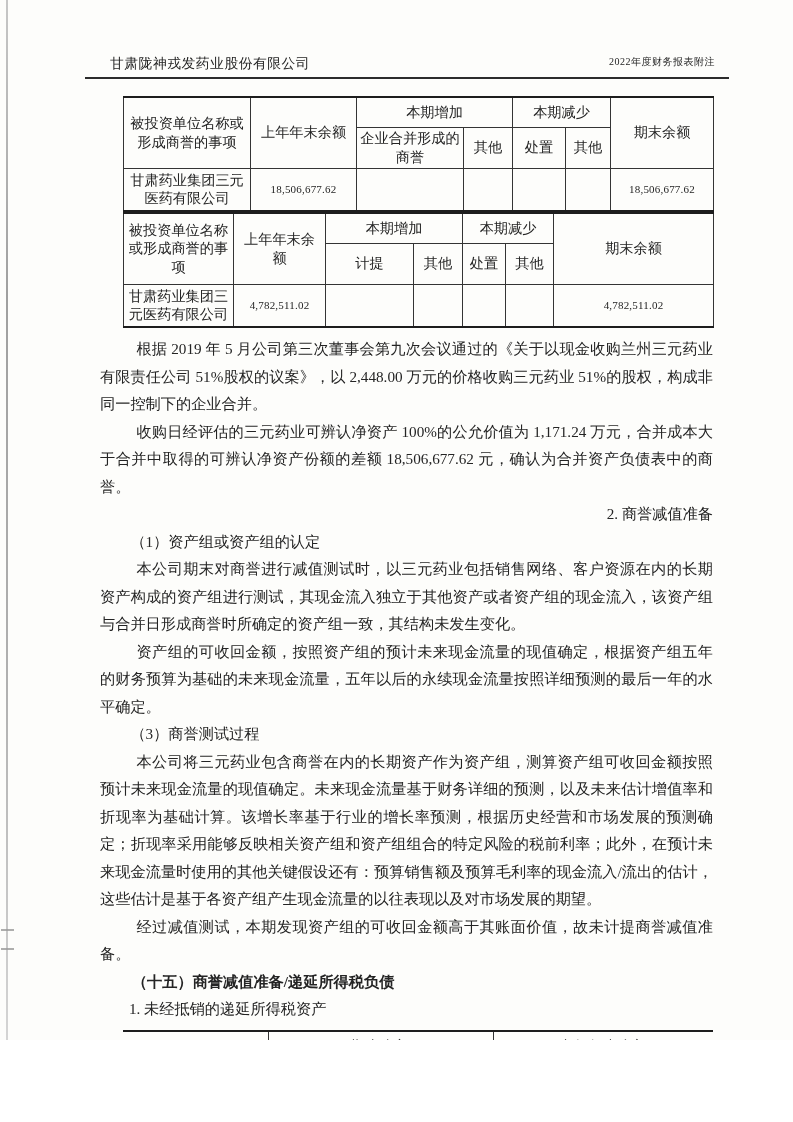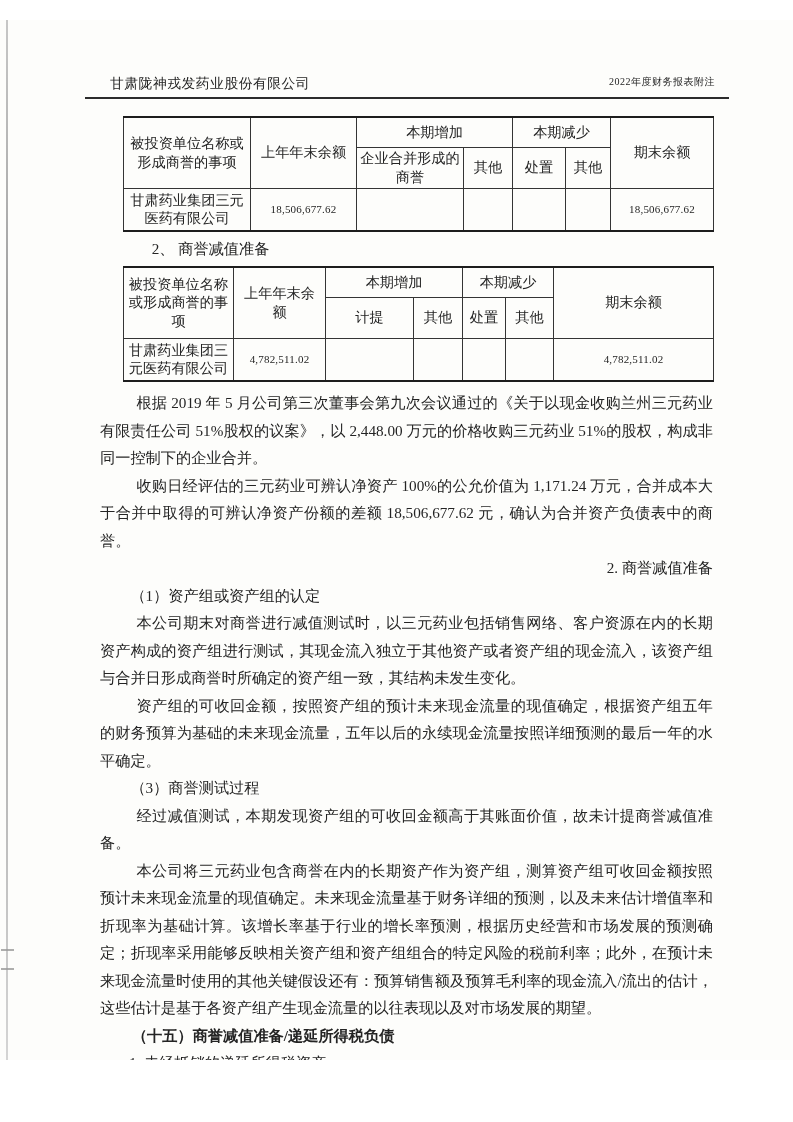--- a/index.html
+++ b/index.html
@@ -4,21 +4,20 @@
 <style>
   * { box-sizing: border-box; }
   html,body { margin:0; padding:0; background:#ffffff; }
   .page {
     position: relative;
     width: 793px; height: 1040px;
     background: #fdfdfb;
     font-family: "Liberation Serif", "DejaVu Serif", serif;
     color: #242424;
     overflow: hidden;
-    margin-top: 20px;
   }
   
   .edge-line {
     position:absolute; left:6px; top:0; width:2px; height:1055px;
     background: linear-gradient(#bdbdbd, #8f8f8f 28%, #a3a3a3 65%, #cfcfcf);
     opacity:.85;
   }
   .edge-mark { position:absolute; left:1px; width:13px; height:2px; background:#9a9a9a; opacity:.8; }
 
   
@@ -120,21 +119,20 @@
           <td class="num">18,506,677.62</td>
           <td></td>
           <td></td>
           <td></td>
           <td></td>
           <td class="num">18,506,677.62</td>
         </tr>
       </tbody>
     </table>
 
-    <div class="caption">2、 商誉减值准备</div>
 
     <table class="fin">
       <colgroup>
         <col style="width:110px">
           <col style="width:92px">
           <col style="width:88px">
         <col style="width:49px">
           <col style="width:43px">
           <col style="width:48px">
           <col style="width:160px">
@@ -166,22 +164,22 @@
     </table>
 
     <div class="paras">
       <p class="para">根据 2019 年 5 月公司第三次董事会第九次会议通过的《关于以现金收购兰州三元药业有限责任公司 51%股权的议案》，以 2,448.00 万元的价格收购三元药业 51%的股权，构成非同一控制下的企业合并。</p>
       <p class="para">收购日经评估的三元药业可辨认净资产 100%的公允价值为 1,171.24 万元，合并成本大于合并中取得的可辨认净资产份额的差额 18,506,677.62 元，确认为合并资产负债表中的商誉。</p>
       <p class="sub1">2. 商誉减值准备</p>
       <p class="sub2">（1）资产组或资产组的认定</p>
       <p class="para">本公司期末对商誉进行减值测试时，以三元药业包括销售网络、客户资源在内的长期资产构成的资产组进行测试，其现金流入独立于其他资产或者资产组的现金流入，该资产组与合并日形成商誉时所确定的资产组一致，其结构未发生变化。</p>
       <p class="para">资产组的可收回金额，按照资产组的预计未来现金流量的现值确定，根据资产组五年的财务预算为基础的未来现金流量，五年以后的永续现金流量按照详细预测的最后一年的水平确定。</p>
       <p class="sub2">（3）商誉测试过程</p>
+      <p class="para">本公司将三元药业包含商誉在内的长期资产作为资产组，测算资产组可收回金额按照预计未来现金流量的现值确定。未来现金流量基于财务详细的预测，以及未来估计增值率和折现率为基础计算。该增长率基于行业的增长率预测，根据历史经营和市场发展的预测确定；折现率采用能够反映相关资产组和资产组组合的特定风险的税前利率；此外，在预计未来现金流量时使用的其他关键假设还有：预算销售额及预算毛利率的现金流入/流出的估计，这些估计是基于各资产组产生现金流量的以往表现以及对市场发展的期望。</p>
       <p class="para">经过减值测试，本期发现资产组的可收回金额高于其账面价值，故未计提商誉减值准备。</p>
-      <p class="para">本公司将三元药业包含商誉在内的长期资产作为资产组，测算资产组可收回金额按照预计未来现金流量的现值确定。未来现金流量基于财务详细的预测，以及未来估计增值率和折现率为基础计算。该增长率基于行业的增长率预测，根据历史经营和市场发展的预测确定；折现率采用能够反映相关资产组和资产组组合的特定风险的税前利率；此外，在预计未来现金流量时使用的其他关键假设还有：预算销售额及预算毛利率的现金流入/流出的估计，这些估计是基于各资产组产生现金流量的以往表现以及对市场发展的期望。</p>
       <p class="hbold">（十五）商誉减值准备/递延所得税负债</p>
       <p class="sub3">1. 未经抵销的递延所得税资产</p>
     </div>
 
     <table class="t3">
       <colgroup>
         <col style="width:145px">
           <col style="width:225px">
           <col style="width:220px">
       </colgroup>

